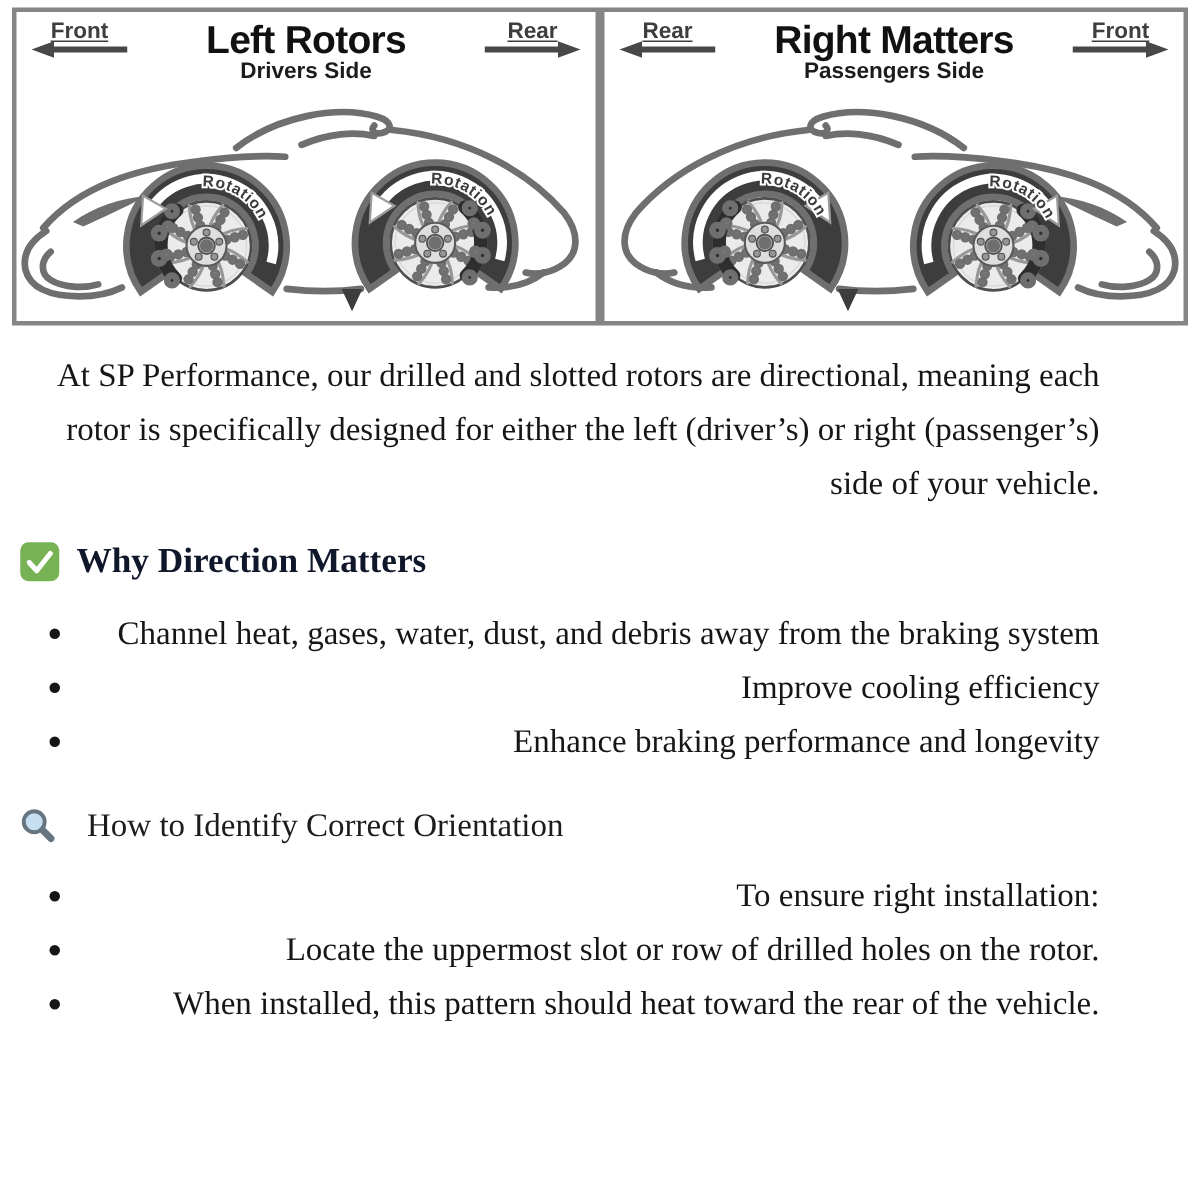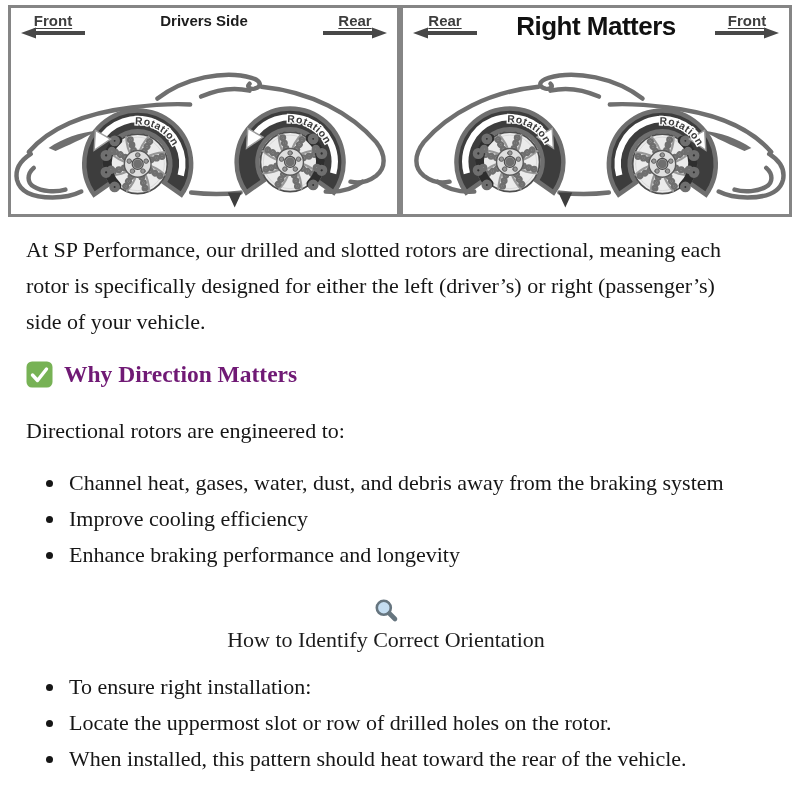--- a/index.html
+++ b/index.html
@@ -36,32 +36,32 @@
   .car-svg { display:block; width:100%; height:auto; }
 
   .rot-arrow { stroke:#ffffff; stroke-width:6.5; fill:none; }
   .rot-text {
     font-family:"Liberation Sans","DejaVu Sans",sans-serif;
     font-size:10.5px; font-weight:700; letter-spacing:0.6px;
     fill:#3b3b3b; stroke:#ffffff; stroke-width:2.6px; paint-order:stroke;
   }
 
   
-  .article { padding:0 26px; max-width:720px; }
+  .article { padding:0 13px; max-width:720px;text-align:right; }
   .intro { font-size:22px; line-height:36px; margin:15px 0 0 0; }
   .h-why {
     display:flex; align-items:center; gap:11px;
-    font-size:23.5px; font-weight:700; margin:21px 0 0 0; color:#701a75;
+    font-size:23.5px; font-weight:700; margin:21px 0 0 0; color:#0f172a;
   }
   .lead { font-size:22px; line-height:36px; margin:25px 0 0 0; }
   .blist { font-size:22px; line-height:36px; margin:16px 0 0 0; padding-left:40px; }
   .blist li { padding-left:3px; margin:0; }
   .h-identify {
-    display:flex; align-items:center; gap:4px;
-    font-size:22px; font-weight:400; margin:25px 0 0 0; color:#1c1c1c;flex-direction:column;
+    display:flex; align-items:center; gap:20px;
+    font-size:22px; font-weight:400; margin:25px 0 0 0; color:#1c1c1c;
   }
   .emoji { flex:0 0 auto; display:inline-flex; }
 </style>
 </head>
 <body>
 
 <svg width="0" height="0" style="position:absolute" aria-hidden="true">
   <defs>
     <marker id="ah" viewBox="0 0 12 12" refX="5.5" refY="6" markerWidth="3.4" markerHeight="3.4" orient="auto">
       <path d="M1.2,1.2 L11,6 L1.2,10.8 Z" fill="#ffffff" stroke="#9c9c9c" stroke-width="0.8"></path>
@@ -151,20 +151,21 @@
 
     <section class="panel">
       <header class="panel-header">
         <span class="dir dir-left">
           <span class="dir-label">Front</span>
           <svg width="64" height="12" viewBox="0 0 64 12">
             <path d="M0,6 L15,0.5 L15,4 L64,4 L64,8 L15,8 L15,11.5 Z" fill="#484848"></path>
           </svg>
         </span>
         <div class="titles">
+          <div class="panel-title">Left Rotors</div>
           <div class="panel-subtitle">Drivers Side</div>
         </div>
         <span class="dir dir-right">
           <span class="dir-label">Rear</span>
           <svg width="64" height="12" viewBox="0 0 64 12">
             <path d="M64,6 L49,0.5 L49,4 L0,4 L0,8 L49,8 L49,11.5 Z" fill="#484848"></path>
           </svg>
         </span>
       </header>
       <svg class="car-svg" viewBox="0 0 390 165">
@@ -181,20 +182,21 @@
     <section class="panel">
       <header class="panel-header">
         <span class="dir dir-left">
           <span class="dir-label">Rear</span>
           <svg width="64" height="12" viewBox="0 0 64 12">
             <path d="M0,6 L15,0.5 L15,4 L64,4 L64,8 L15,8 L15,11.5 Z" fill="#484848"></path>
           </svg>
         </span>
         <div class="titles">
           <div class="panel-title">Right Matters</div>
+          <div class="panel-subtitle">Passengers Side</div>
         </div>
         <span class="dir dir-right">
           <span class="dir-label">Front</span>
           <svg width="64" height="12" viewBox="0 0 64 12">
             <path d="M64,6 L49,0.5 L49,4 L0,4 L0,8 L49,8 L49,11.5 Z" fill="#484848"></path>
           </svg>
         </span>
       </header>
       <svg class="car-svg" viewBox="0 0 390 165">
         <use href="#car-art" transform="translate(390,0) scale(-1,1)"></use>
@@ -215,21 +217,20 @@
     <h2 class="h-why">
       <span class="emoji">
         <svg width="27" height="27" viewBox="0 0 27 27">
           <rect x="0.5" y="0.5" width="26" height="26" rx="5.5" fill="#77b255"></rect>
           <path d="M6.5,14 L11.5,19.5 L20.5,8" stroke="#ffffff" stroke-width="3.4" fill="none" stroke-linecap="round" stroke-linejoin="round"></path>
         </svg>
       </span>
       <span>Why Direction Matters</span>
     </h2>
 
-    <p class="lead">Directional rotors are engineered to:</p>
 
     <ul class="blist">
       <li>Channel heat, gases, water, dust, and debris away from the braking system</li>
       <li>Improve cooling efficiency</li>
       <li>Enhance braking performance and longevity</li>
     </ul>
 
     <h3 class="h-identify">
       <span class="emoji">
         <svg width="25" height="25" viewBox="0 0 25 25">

